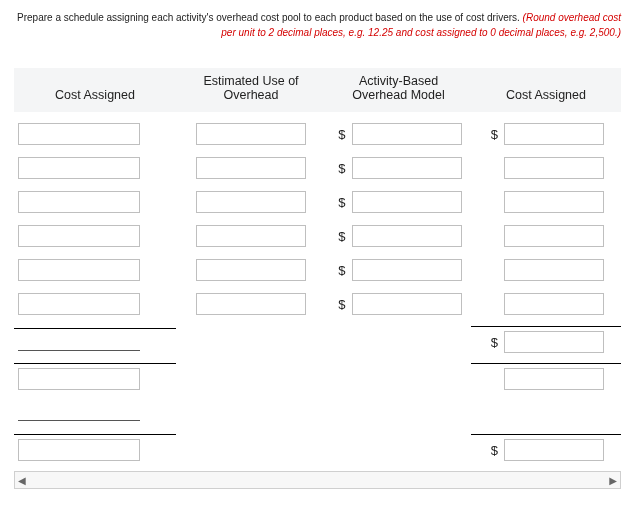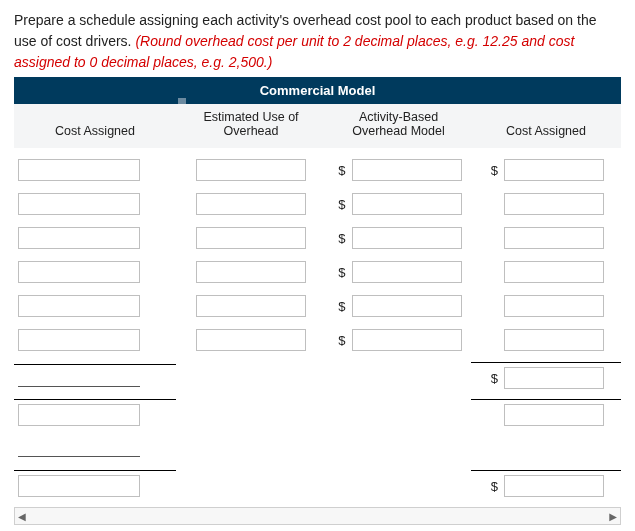--- a/index.html
+++ b/index.html
@@ -5,24 +5,25 @@
   * { box-sizing: border-box; margin: 0; padding: 0; }
   body {
     font-family: Arial, Helvetica, sans-serif;
     font-size: 13px;
     color: #333;
     background: #fff;
     width: 635px;
     padding: 10px 14px 0 14px;
   }
   .instruction {
-    font-size: 14px;
+    font-size: 10px;
     line-height: 1.5;
-    margin-bottom: 4px;
+    margin-bottom: 28px;
     color: #222;
+    text-align: right;
   }
   .round-note {
     color: #d40000;
     font-style: italic;
     font-weight: 500;
   }
   .tbl-wrap { width: 100%; }
   .banner {
     background: #003a5d;
     color: #fff;
@@ -135,24 +136,20 @@
   }
 </style>
 </head>
 <body>
 
 <div class="instruction">
   <span>Prepare a schedule assigning each activity's overhead cost pool to each product based on the use of cost drivers. </span><span class="round-note">(Round overhead cost per unit to 2 decimal places, e.g. 12.25 and cost assigned to 0 decimal places, e.g. 2,500.)</span>
 </div>
 
 <div class="tbl-wrap">
-  <div class="banner">
-    <span>Commercial Model</span>
-    <div class="mini-tab"></div>
-  </div>
   <div class="sub-head">
     <div class="col-ca-left">Cost Assigned</div>
     <div class="col-est">Estimated Use of Overhead</div>
     <div class="col-rate">Activity-Based Overhead Model</div>
     <div class="col-ca-right">Cost Assigned</div>
   </div>
 
   <div class="rows" id="rows-container">
       <div class="row">
         <div class="cell-left">

